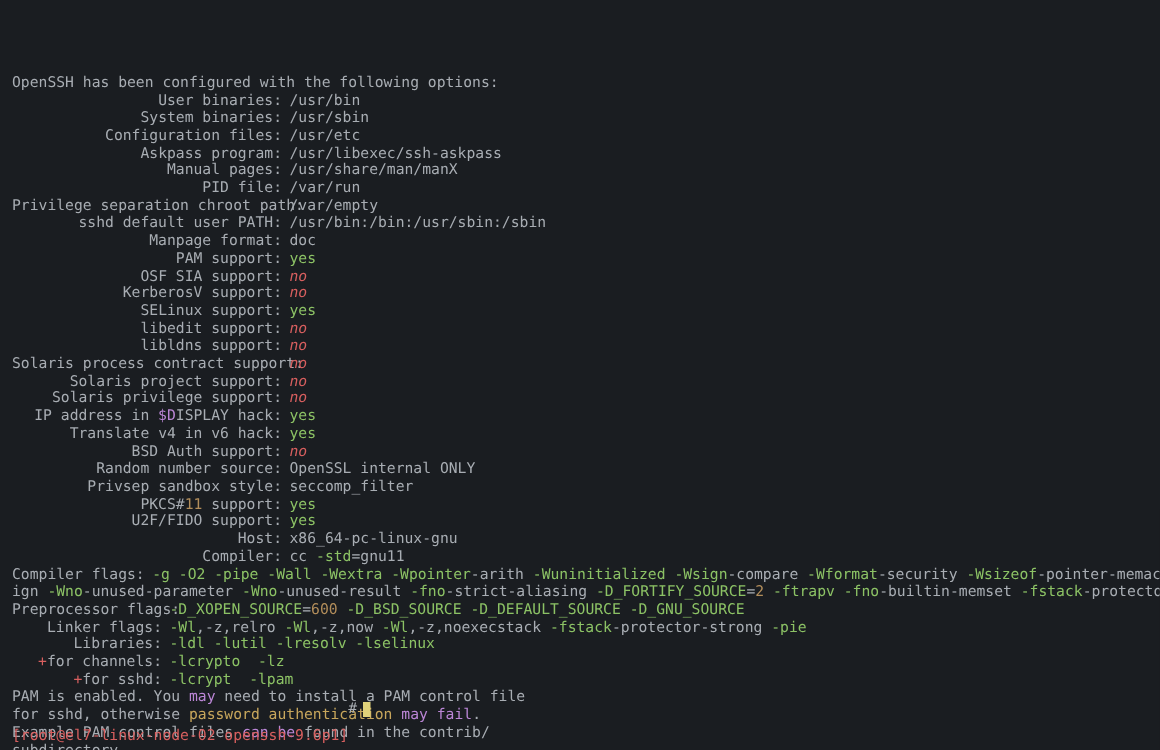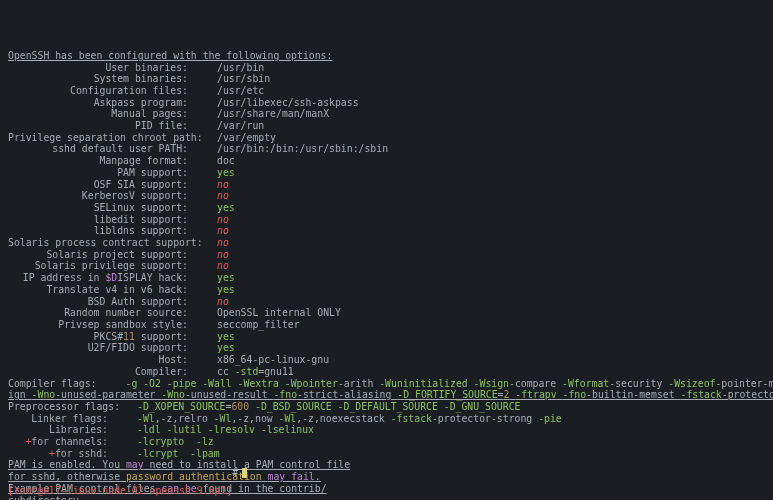--- a/index.html
+++ b/index.html
@@ -13,22 +13,22 @@
   body {
     font-family: "Menlo", "Consolas", "DejaVu Sans Mono", monospace;
     font-size: 9.8px;
     line-height: 11.7px;
     color: #a8adb3;
     white-space: pre;
     padding: 3px 0 0 8px;
     box-sizing: border-box;
     position: relative;
   }
-  .line { white-space: pre; text-decoration: underline; }
-  .kv-line { display: flex; gap: 24px; }
+  .line { white-space: pre; }
+  .kv-line { display: flex; }
   .kv-label { width: 180px; text-align: right; color: #a8adb3; }
   .kv-value { padding-left: 5px; color: #a8adb3; }
   .yes { color: #8cc265; }   
   .no  { color: #d85f5f; font-style: italic; }   
   .kw  { color: #bb86d6; }   
   .num { color: #b38e5b; }   
   .opt { color: #8cc265; }   
   .str { color: #c7a65c; }   
   #prompt-line {
     position: absolute;

